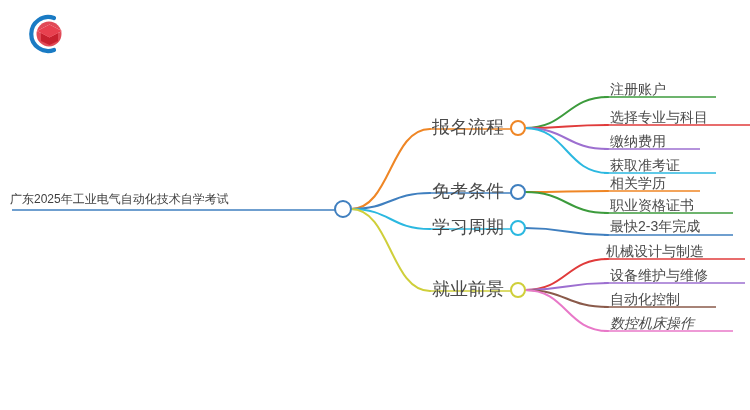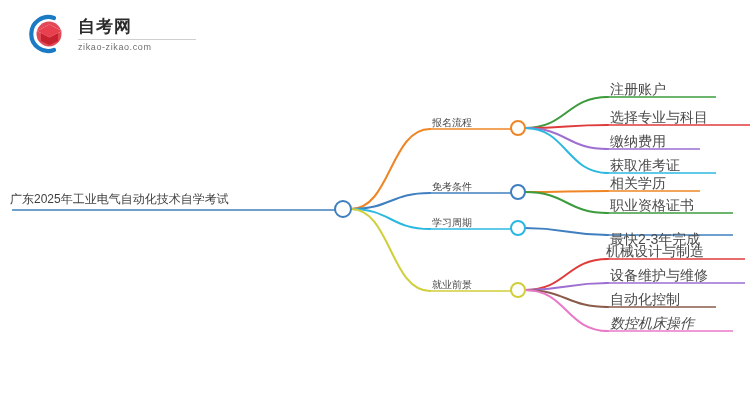--- a/index.html
+++ b/index.html
@@ -75,21 +75,21 @@
     color: #555555;
     line-height: 1;
   }
   .root-label {
     font-size: 12px;
     color: #3f3f3f;
     left: 10px;
     top: 193px;
   }
   .branch-label {
-    font-size: 10px;
+    font-size: 18px;
     color: #4a4a4a;
   }
   .leaf-label {
     font-size: 14px;
     color: #4a4a4a;
   }
 </style>
 </head>
 <body>
 
@@ -97,25 +97,20 @@
 
   <div id="logo-area">
     <div id="logo-mark">
       <svg width="46" height="46" viewBox="0 0 46 46" aria-hidden="true">
         <path d="M30 7 A17 17 0 1 0 30 39" fill="none" stroke="#1a7bc4" stroke-width="4.2" stroke-linecap="round"></path>
         <circle cx="25" cy="23" r="12.5" fill="#e04a57"></circle>
         <path d="M13 20 L25.5 13.5 L38 20 L25.5 26.5 Z" fill="#ffffff"></path>
         <path d="M17 22 L17 30 L25.5 34 L34 30 L34 22 L25.5 26.5 Z" fill="#c8212f"></path>
         <path d="M13 20 L25.5 13.5 L38 20 L25.5 26.5 Z" fill="#e8404f"></path>
       </svg>
-    </div>
-    <div id="logo-text-block">
-      <div id="logo-title">自考网</div>
-      <div id="logo-rule"></div>
-      <div id="logo-domain">zikao-zikao.com</div>
     </div>
   </div>
 
   <svg id="mindmap-svg" viewBox="0 0 750 410">
     <g id="edges">
         <path d="M 351 209 C 390.5 209, 390.5 129, 430 129" fill="none" stroke="#ef8625" stroke-width="2" stroke-linecap="round"></path>
         <path d="M 525 128 C 566.5 128, 566.5 97, 608 97" fill="none" stroke="#3c9b3c" stroke-width="2" stroke-linecap="round"></path>
         <path d="M 525 128 C 566.5 128, 566.5 125, 608 125" fill="none" stroke="#e03b3b" stroke-width="2" stroke-linecap="round"></path>
         <path d="M 525 128 C 566.5 128, 566.5 149, 608 149" fill="none" stroke="#9d6fd0" stroke-width="2" stroke-linecap="round"></path>
         <path d="M 525 128 C 566.5 128, 566.5 173, 608 173" fill="none" stroke="#2bb8e0" stroke-width="2" stroke-linecap="round"></path>
@@ -161,21 +156,21 @@
     <div class="node-label root-label">广东2025年工业电气自动化技术自学考试</div>
   <div class="node-label branch-label" style="left: 432px; top: 118px;">报名流程</div>
       <div class="node-label leaf-label" style="left: 610px; top: 82px;">注册账户</div>
       <div class="node-label leaf-label" style="left: 610px; top: 110px;">选择专业与科目</div>
       <div class="node-label leaf-label" style="left: 610px; top: 134px;">缴纳费用</div>
       <div class="node-label leaf-label" style="left: 610px; top: 158px;">获取准考证</div>
       <div class="node-label branch-label" style="left: 432px; top: 182px;">免考条件</div>
       <div class="node-label leaf-label" style="left: 610px; top: 176px;">相关学历</div>
       <div class="node-label leaf-label" style="left: 610px; top: 198px;">职业资格证书</div>
       <div class="node-label branch-label" style="left: 432px; top: 218px;">学习周期</div>
-      <div class="node-label leaf-label" style="left: 610px; top: 232px;">最快2-3年完成</div>
+      <div class="node-label leaf-label" style="left: 610px; top: 219px;">最快2-3年完成</div>
       <div class="node-label branch-label" style="left: 432px; top: 280px;">就业前景</div>
       <div class="node-label leaf-label" style="left: 606px; top: 244px;">机械设计与制造</div>
       <div class="node-label leaf-label" style="left: 610px; top: 268px;">设备维护与维修</div>
       <div class="node-label leaf-label" style="left: 610px; top: 292px;">自动化控制</div>
       <div class="node-label leaf-label" style="left: 610px; top: 316px; font-style: italic;">数控机床操作</div>
     </div>
 
 </div>
 
 </body></html>

